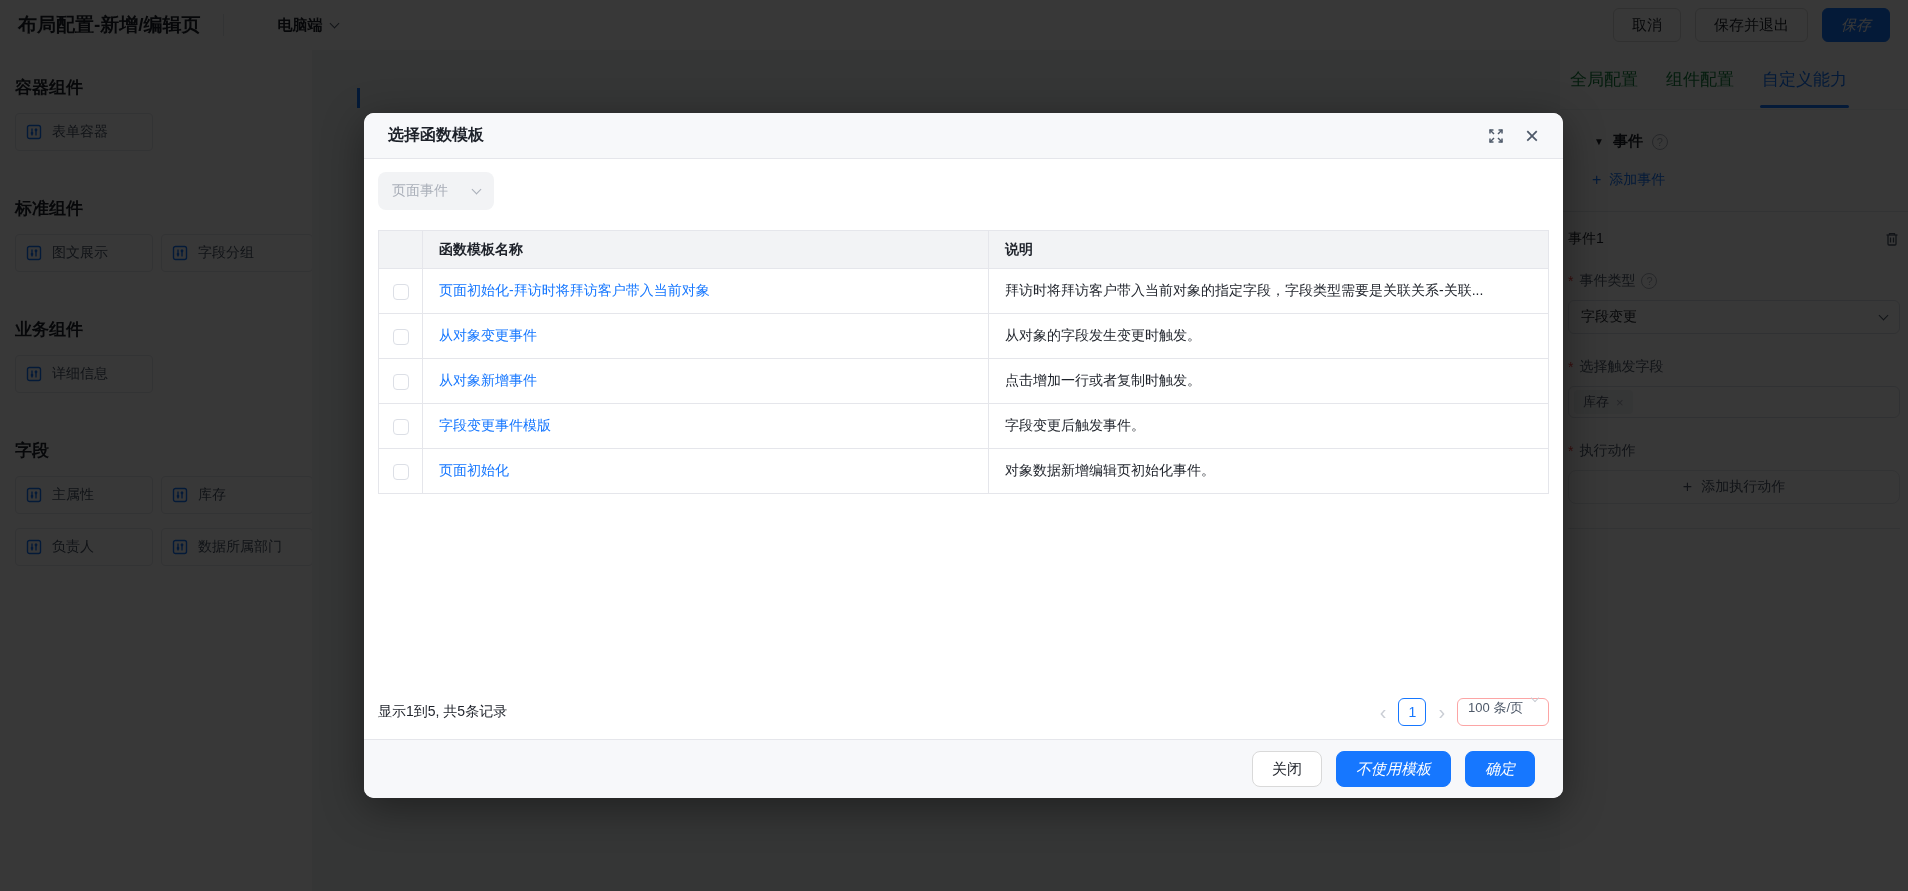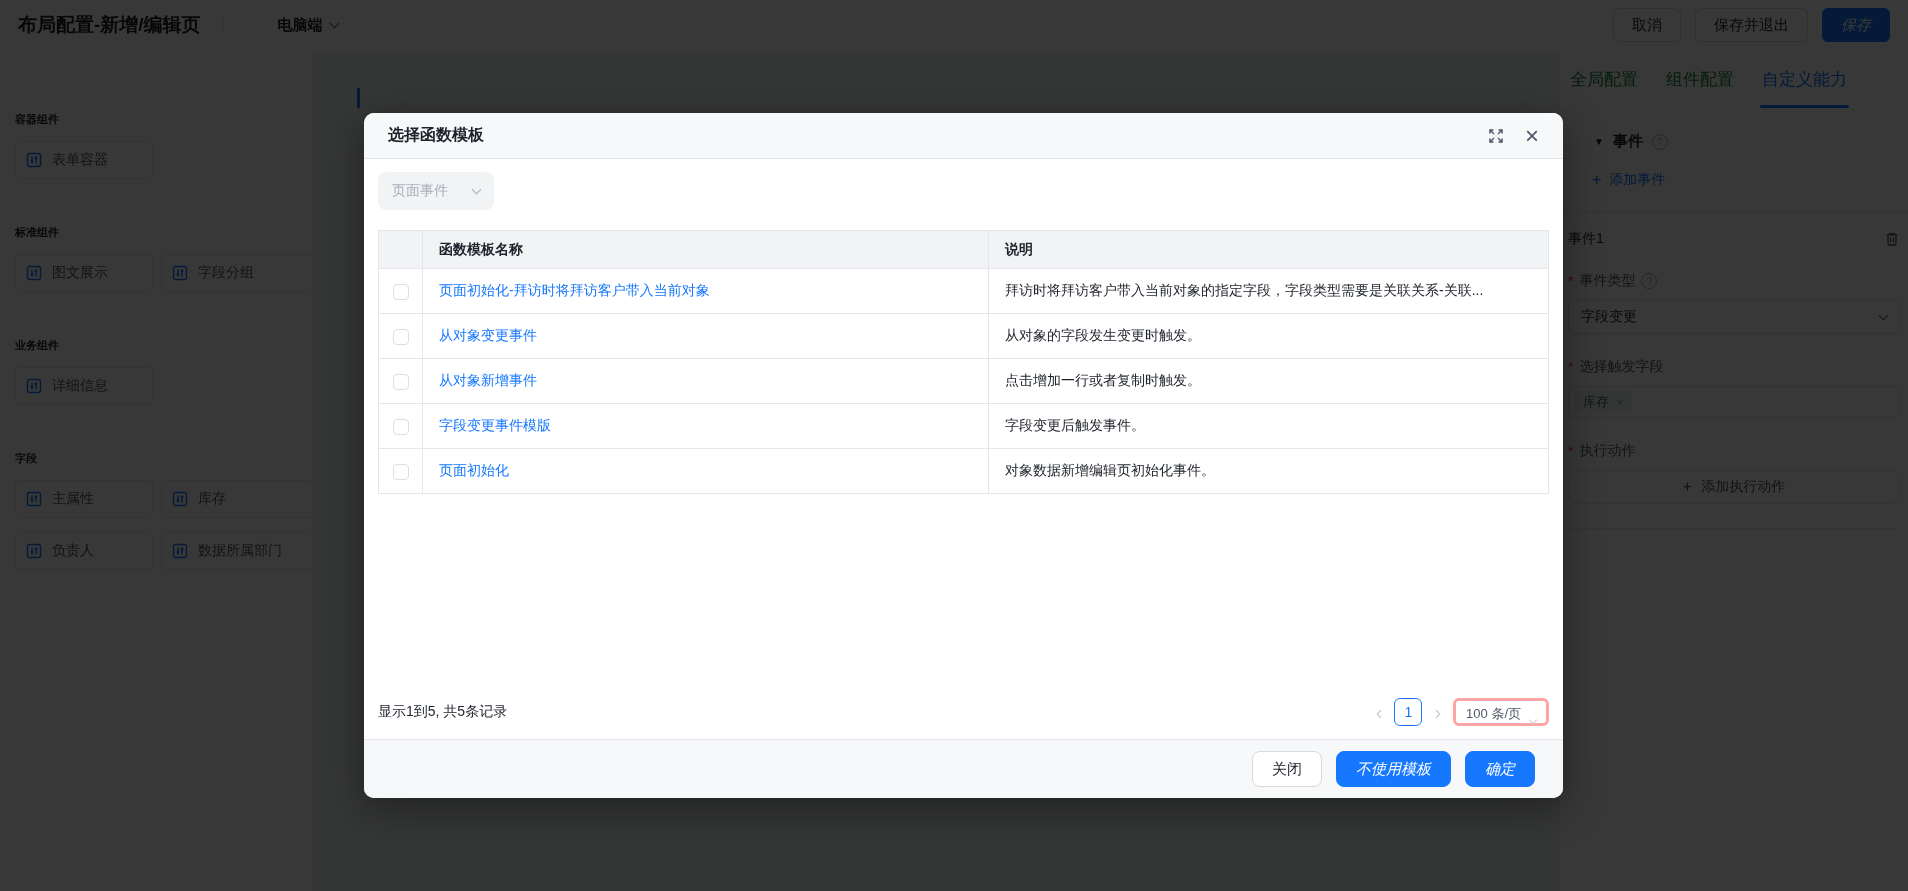--- a/index.html
+++ b/index.html
@@ -12,21 +12,21 @@
   .topbar-sep { width:1px; height:22px; background:#e5e6eb; margin:0 22px; }
   .device { font-size:15px; font-weight:600; display:flex; align-items:center; gap:8px; cursor:pointer;padding-left:32px; }
   .caret { display:inline-block; width:7px; height:7px; border-right:1.6px solid #4e5969; border-bottom:1.6px solid #4e5969; transform:rotate(45deg); margin-top:-4px; }
   .topbar-actions { margin-left:auto; display:flex; gap:14px; }
   .btn { height:34px; padding:0 18px; border-radius:6px; font-size:15px; display:inline-flex; align-items:center; justify-content:center; cursor:pointer; white-space:nowrap; }
   .btn-outline { background:#fff; border:1px solid #d9d9d9; color:#1d2129; }
   .btn-primary { background:#1677ff; border:1px solid #1677ff; color:#fff;font-style:italic; }
 
   
   .left-sidebar { position:absolute; top:50px; left:0; bottom:0; width:312px; background:#fff; padding:26px 0 0 15px; overflow:hidden; z-index:1; }
-  .section-title { font-size:11px; font-weight:bold; margin-bottom:14px;margin-top:36px; }
+  .section-title { font-size:17px; font-weight:bold; margin-bottom:14px; }
   .cards { display:grid; grid-template-columns:138px 152px; column-gap:8px; row-gap:14px; margin-bottom:46px; }
   .card { height:38px; border:1px solid #e5e6eb; border-radius:4px; background:#fff; display:flex; align-items:center; gap:10px; padding:0 10px; font-size:14px; color:#4e5969; white-space:nowrap; overflow:hidden; cursor:grab; }
   .comp-icon { flex:none; }
 
   
   .canvas { position:absolute; top:50px; left:312px; right:348px; bottom:0; background:#f2f3f5; }
   .canvas-marker { position:absolute; left:45px; top:38px; width:3px; height:20px; background:#1677ff; }
 
   
   .right-sidebar { position:absolute; top:50px; right:0; bottom:0; width:348px; background:#fff; z-index:1; }
@@ -71,21 +71,21 @@
   table.tpl td { height:45px; font-size:14px; padding:0 16px; border-right:1px solid #e5e6eb; border-bottom:1px solid #e5e6eb; color:#1d2129; background:#fff; }
   table.tpl th:last-child, table.tpl td:last-child { border-right:none; }
   .col-check { width:44px; text-align:center; padding:0 !important; }
   .col-name { width:566px; }
   .checkbox { width:16px; height:16px; border:1.5px solid #dcdfe6; border-radius:4px; background:#fff; display:inline-block; vertical-align:middle; cursor:pointer; }
   .link { color:#1677ff; cursor:pointer; }
   .pagination-row { position:absolute; left:14px; right:14px; bottom:13px; display:flex; align-items:center; font-size:14px; color:#1d2129; }
   .pg-controls { margin-left:auto; display:flex; align-items:center; gap:10px; }
   .pg-chev { color:#c9cdd4; font-size:20px; line-height:1; cursor:pointer; padding:0 2px; }
   .pg-page { width:28px; height:28px; border:1px solid #1677ff; color:#1677ff; border-radius:6px; display:flex; align-items:center; justify-content:center; font-size:14px; cursor:pointer; }
-  .pg-size { height:28px; border:3px solid #fca5a5; border-radius:6px; padding:0 10px; display:flex; align-items:flex-end; gap:9px; font-size:13px; color:#4e5969; cursor:pointer; }
+  .pg-size { height:28px; border:1px solid #fca5a5; border-radius:6px; padding:0 10px; display:flex; align-items:flex-start; gap:9px; font-size:13px; color:#4e5969; cursor:pointer; }
   .pg-size .caret { border-color:#c9cdd4; width:6px; height:6px; }
   .modal-footer { height:59px; flex:none; background:#f7f8fa; border-top:1px solid #e5e6eb; display:flex; align-items:center; justify-content:flex-end; gap:14px; padding:0 28px; }
   .btn-lg { height:36px; border-radius:8px; padding:0 19px; font-size:15px; }
 </style>
 </head>
 <body>
 
 <div class="topbar">
   <div class="topbar-title">布局配置-新增/编辑页</div>
   <div class="topbar-sep"></div>

